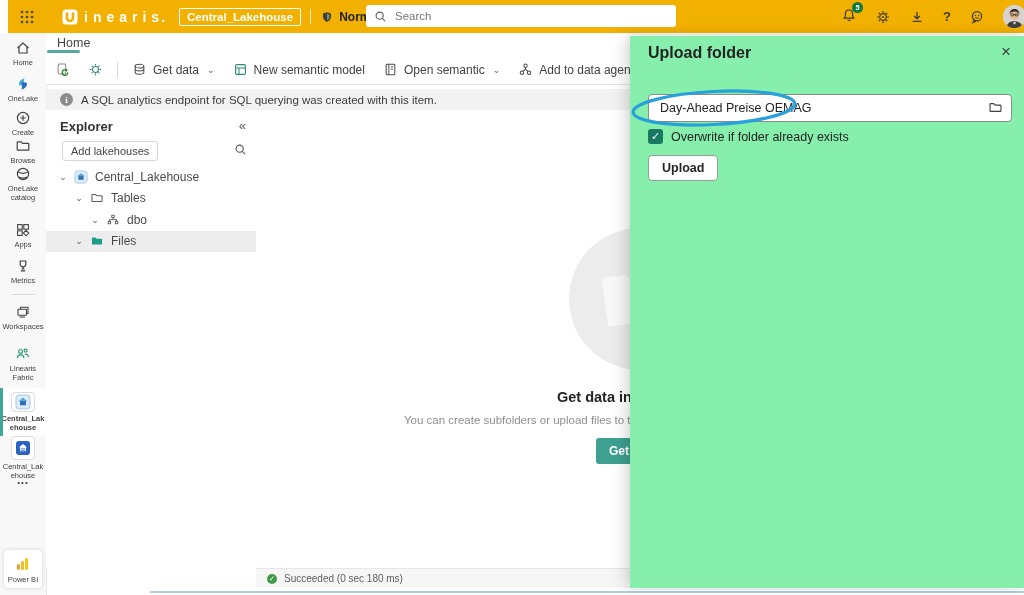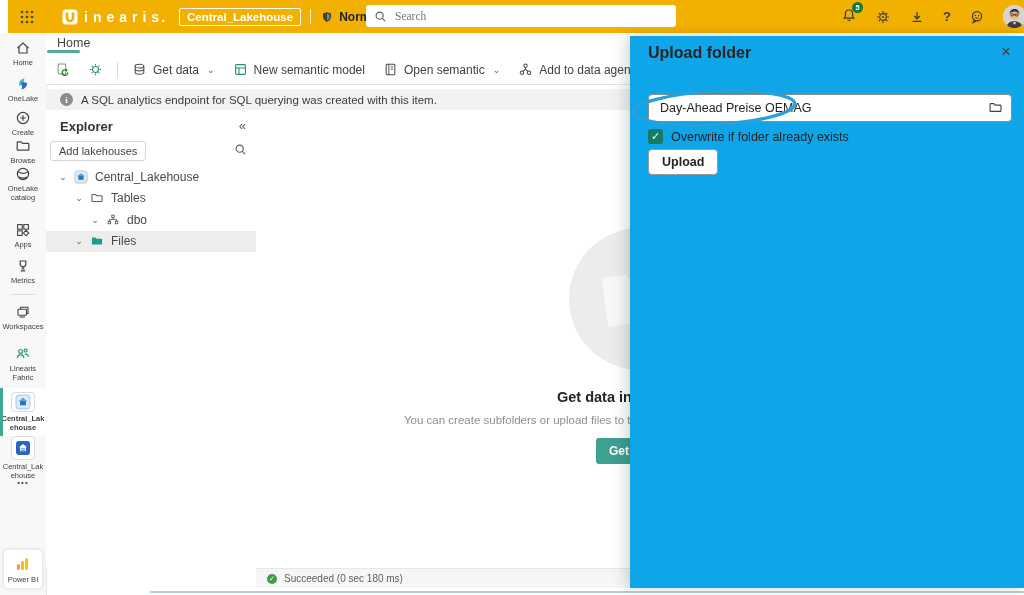--- a/index.html
+++ b/index.html
@@ -13,21 +13,21 @@
   .logo-text{color:#fff;font-size:14px;font-weight:700;letter-spacing:5px;margin-left:6px;}
   .logo-dot{color:#fff;font-size:14px;font-weight:700;margin-left:-3px;}
   .ws-box{margin-left:14px;border:1px solid #fff;border-radius:2px;padding:2px 7px;
           color:#fff;font-size:11.5px;font-weight:700;}
   .tb-div{width:1px;height:15px;background:rgba(255,255,255,.75);margin:0 9px;}
   .mode-label{color:#222;font-size:12px;font-weight:700;margin-left:5px;}
   .tb-chev{color:#222;font-size:10px;margin-left:5px;}
   .search-wrap{position:absolute;left:358px;top:5px;width:310px;height:22px;background:#fff;
                border-radius:3px;display:flex;align-items:center;}
   .search-wrap input{border:0;outline:0;background:transparent;font-size:11.5px;color:#444;
-               font-family:Liberation Serif, serif;width:260px;}
+               font-family:Liberation Sans, sans-serif;width:260px;}
   .tb-icons{position:absolute;right:6px;top:0;height:33px;display:flex;align-items:center;gap:18px;}
   .bell-wrap{position:relative;}
   .badge{position:absolute;top:-5px;right:-6px;width:11px;height:11px;border-radius:50%;
          background:#0E7A3D;color:#fff;font-size:7.5px;font-weight:700;display:flex;
          align-items:center;justify-content:center;}
   .qmark{font-size:13px;font-weight:700;color:#3a3a3a;}
   .avatar{width:23px;height:23px;border-radius:50%;overflow:hidden;background:#CFCAC4;}
   
   #rail{left:0;top:33px;width:46px;height:562px;background:#F8F8F8;border-right:1px solid #E6E6E6;}
   .rail-item{position:absolute;left:0;width:46px;display:flex;flex-direction:column;
@@ -58,21 +58,21 @@
   #banner{left:46px;top:89px;width:978px;height:21px;background:#F2F2F2;display:flex;
           align-items:center;}
   .info-ic{width:13px;height:13px;border-radius:50%;background:#8C8C8C;color:#fff;font-size:9px;
            font-weight:700;font-family:"Liberation Serif",serif;display:flex;align-items:center;
            justify-content:center;margin-left:14px;}
   .banner-text{font-size:11.5px;color:#3b3b3b;margin-left:8px;}
   
   #explorer{left:46px;top:110px;width:210px;height:458px;background:#fff;border-right:1px solid #E4E4E4;}
   .exp-title{position:absolute;left:14px;top:9px;font-size:13px;font-weight:700;color:#333;}
   .exp-collapse{position:absolute;right:10px;top:8px;font-size:13px;color:#5a5a5a;}
-  .add-btn{position:absolute;left:4px;top:31px;border:1px solid #D6D6D6;border-radius:3px;
+  .add-btn{position:absolute;left:16px;top:31px;border:1px solid #D6D6D6;border-radius:3px;
            background:#fff;font-size:11px;color:#444;padding:3px 8px;font-family:inherit;}
   .exp-search{position:absolute;right:9px;top:33px;}
   .tree{position:absolute;left:0;top:56px;width:210px;}
   .trow{height:21.5px;display:flex;align-items:center;font-size:12px;color:#4a4a4a;}
   .trow.sel{background:#EDEDED;}
   .tchev{font-size:9px;color:#5f5f5f;width:10px;text-align:center;}
   .tlabel{margin-left:7px;}
   
   #canvas{left:256px;top:110px;width:768px;height:458px;background:#fff;overflow:hidden;}
   .big-circle{position:absolute;left:312px;top:117px;}
@@ -80,35 +80,35 @@
   .gd-sub{position:absolute;left:148px;top:304px;font-size:11.5px;color:#8f8f8f;white-space:nowrap;}
   .gd-btn{position:absolute;left:340px;top:328px;background:#3EA091;color:#fff;font-size:12px;
           font-weight:700;border:0;border-radius:3px;padding:6px 13px;font-family:inherit;white-space:nowrap;}
   #statusbar{left:256px;top:568px;width:768px;height:19px;background:#F6F6F6;border-top:1px solid #E6E6E6;
              display:flex;align-items:center;}
   .st-dot{width:10px;height:10px;border-radius:50%;background:#3D9B4A;color:#fff;font-size:7px;
           display:flex;align-items:center;justify-content:center;margin-left:11px;}
   .st-text{font-size:10px;color:#5f5f5f;margin-left:7px;}
   #bottomline{left:150px;top:591px;width:874px;height:2px;background:#AFCEDE;}
   
-  #panel{left:630px;top:36px;width:394px;height:552px;background:#0ea5e9;z-index:20;
+  #panel{left:630px;top:36px;width:394px;height:552px;background:#86efac;z-index:20;
          box-shadow:-5px 0 14px rgba(0,0,0,.14),0 -2px 8px rgba(0,0,0,.05);}
   .p-title{position:absolute;left:18px;top:8px;font-size:16px;font-weight:700;color:#242424;}
   .p-close{position:absolute;right:13px;top:6px;font-size:17px;color:#424242;}
   .p-path{position:absolute;left:18px;top:40px;font-size:12px;font-weight:700;color:#242424;}
   .p-inputwrap{position:absolute;left:18px;top:58px;width:362px;height:26px;border:1px solid #8B8B8B;
                border-radius:4px;background:#fff;}
   .p-inputwrap input{border:0;outline:0;width:320px;height:24px;margin-left:9px;font-size:12.5px;
                color:#242424;font-family:inherit;background:transparent;}
   .p-folder-ic{position:absolute;right:8px;top:5px;}
   .p-checkrow{position:absolute;left:18px;top:93px;display:flex;align-items:center;}
   .p-checkbox{width:15px;height:15px;border-radius:3px;background:#187A63;color:#fff;font-size:11px;
               display:flex;align-items:center;justify-content:center;}
   .p-checklabel{font-size:12.5px;color:#242424;margin-left:8px;}
-  .p-upload{position:absolute;left:18px;top:113px;border:1px solid #9A9A9A;border-radius:4px;
+  .p-upload{position:absolute;left:18px;top:119px;border:1px solid #9A9A9A;border-radius:4px;
             background:#fff;font-size:12.5px;font-weight:700;color:#242424;padding:5px 13px;
             font-family:inherit;}
   #ellipse-note{left:626px;top:84px;width:176px;height:48px;z-index:40;pointer-events:none;}
 </style>
 </head>
 <body>
 
 <div id="app">
 
   <div id="topbar" class="abs">

